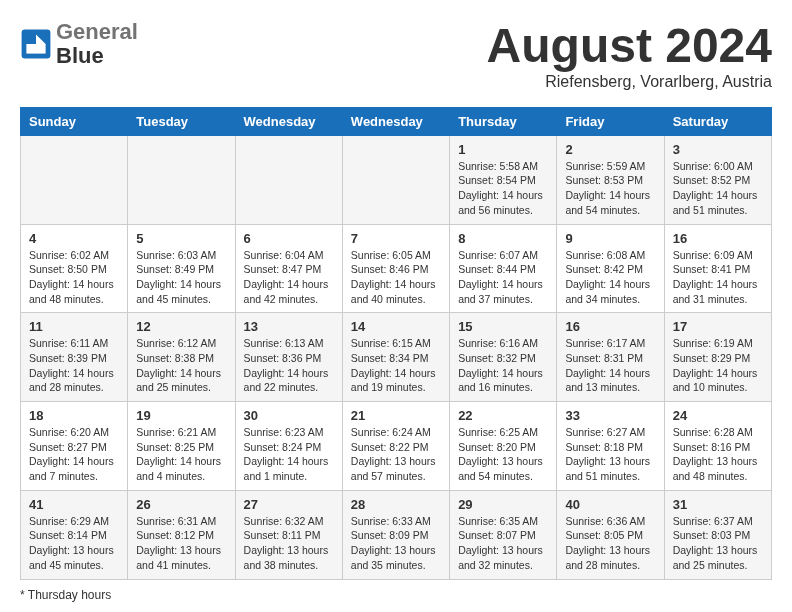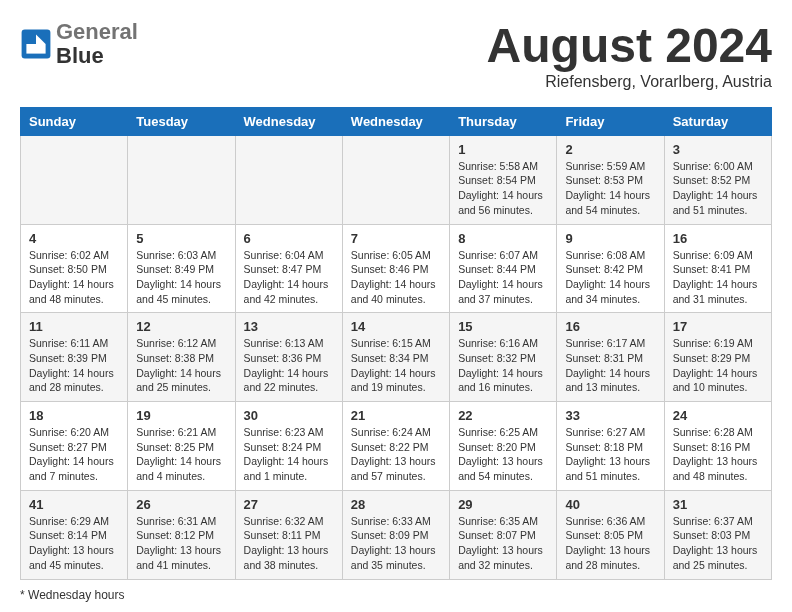--- a/index.html
+++ b/index.html
@@ -324,14 +324,14 @@
           <div>
             <span class="day-num">31</span>
             <div class="cell-content">Sunrise: 6:37 AM<br>Sunset: 8:03 PM<br>Daylight: 13 hours and 25 minutes.</div>
           </div>
         </td>
       </tr>
     </tbody>
 </table>
 
 <div class="legend">
-  * <span>Wednesday hours</span>
+  * <span>Thursday hours</span>
 </div>
 
 </body></html>

